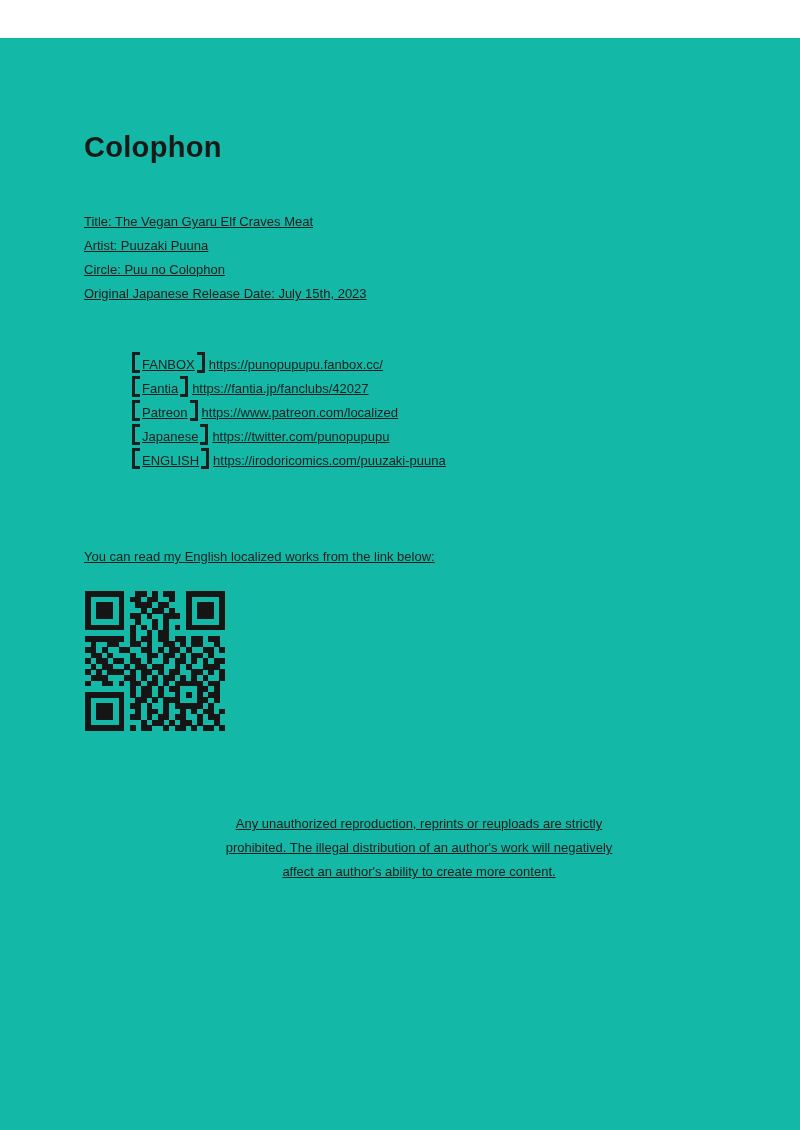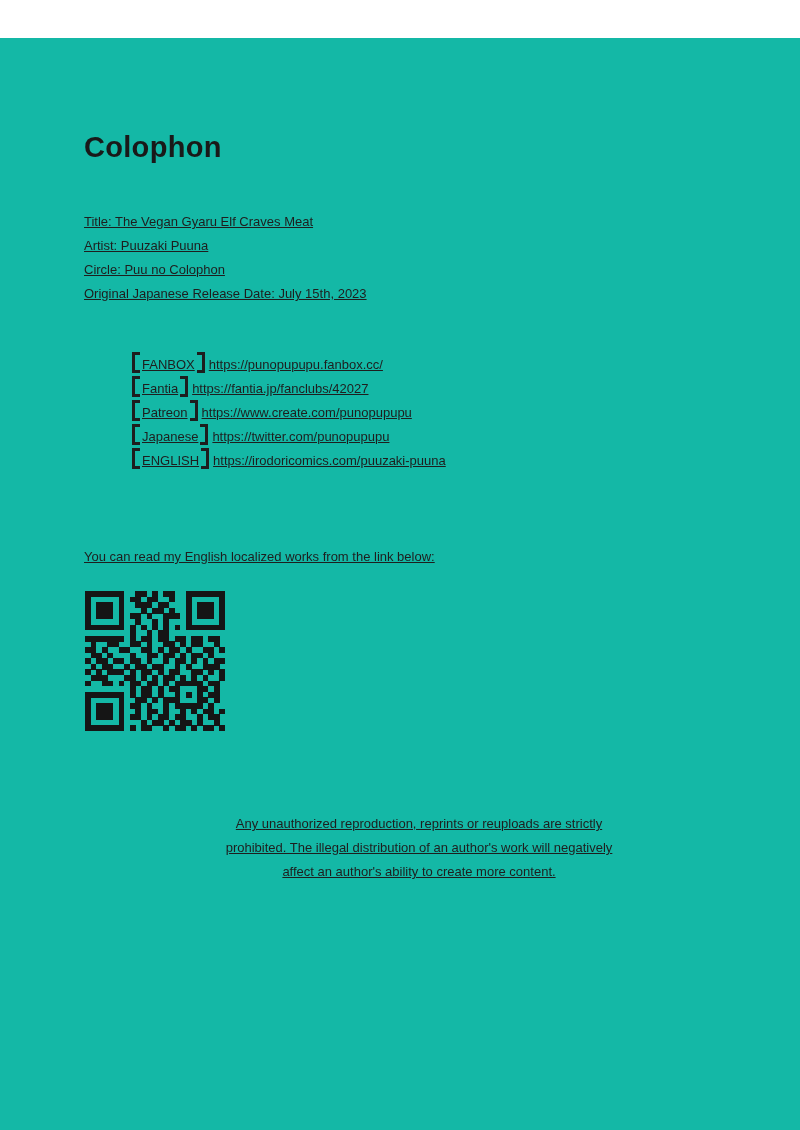--- a/index.html
+++ b/index.html
@@ -74,21 +74,21 @@
   </div>
 
   <div class="links-block body-text">
     <div class="link-row">
       <span class="br br-open"></span><span>FANBOX</span><span class="br br-close"></span><span>https://punopupupu.fanbox.cc/</span>
     </div>
     <div class="link-row">
       <span class="br br-open"></span><span>Fantia</span><span class="br br-close"></span><span>https://fantia.jp/fanclubs/42027</span>
     </div>
     <div class="link-row">
-      <span class="br br-open"></span><span>Patreon</span><span class="br br-close"></span><span>https://www.create.com/punopupupu</span>
+      <span class="br br-open"></span><span>Patreon</span><span class="br br-close"></span><span>https://www.patreon.com/localized</span>
     </div>
     <div class="link-row">
       <span class="br br-open"></span><span>Japanese</span><span class="br br-close"></span><span>https://twitter.com/punopupupu</span>
     </div>
     <div class="link-row">
       <span class="br br-open"></span><span>ENGLISH</span><span class="br br-close"></span><span>https://irodoricomics.com/puuzaki-puuna</span>
     </div>
   </div>
 
   <div class="read-line body-text">You can read my English localized works from the link below:</div>

